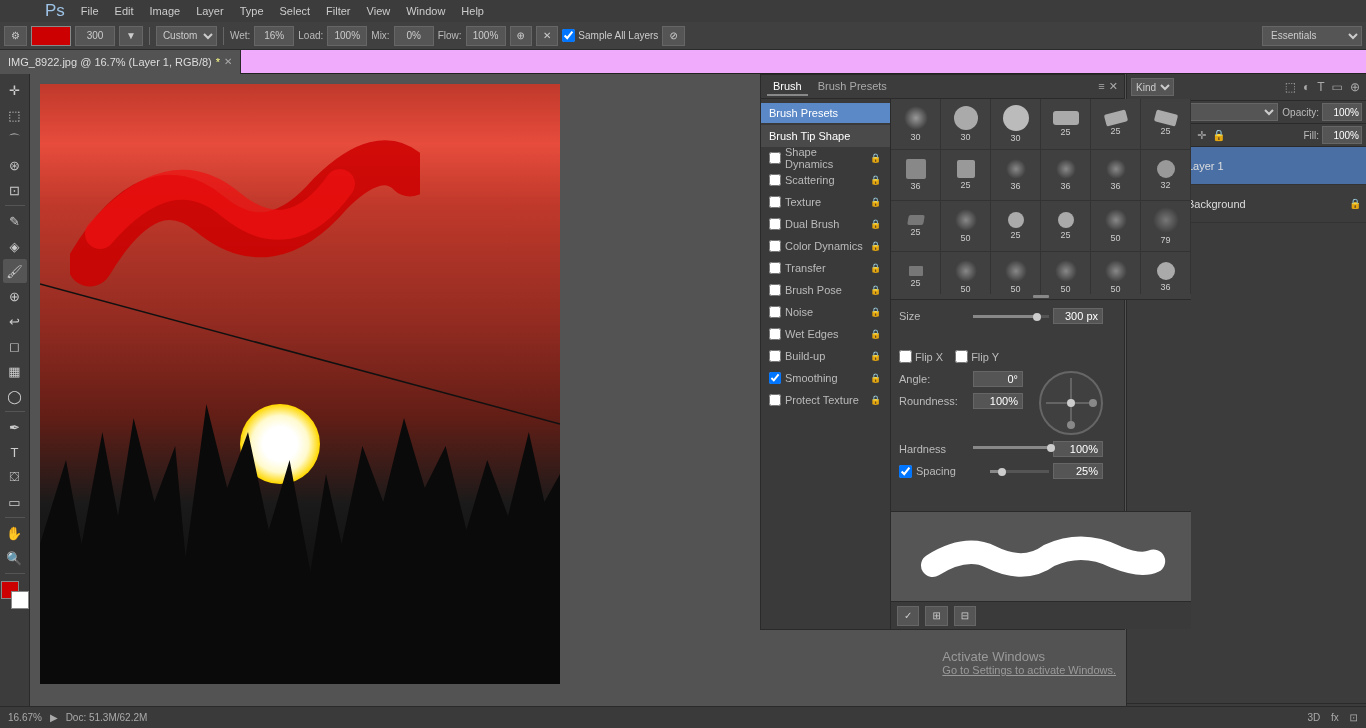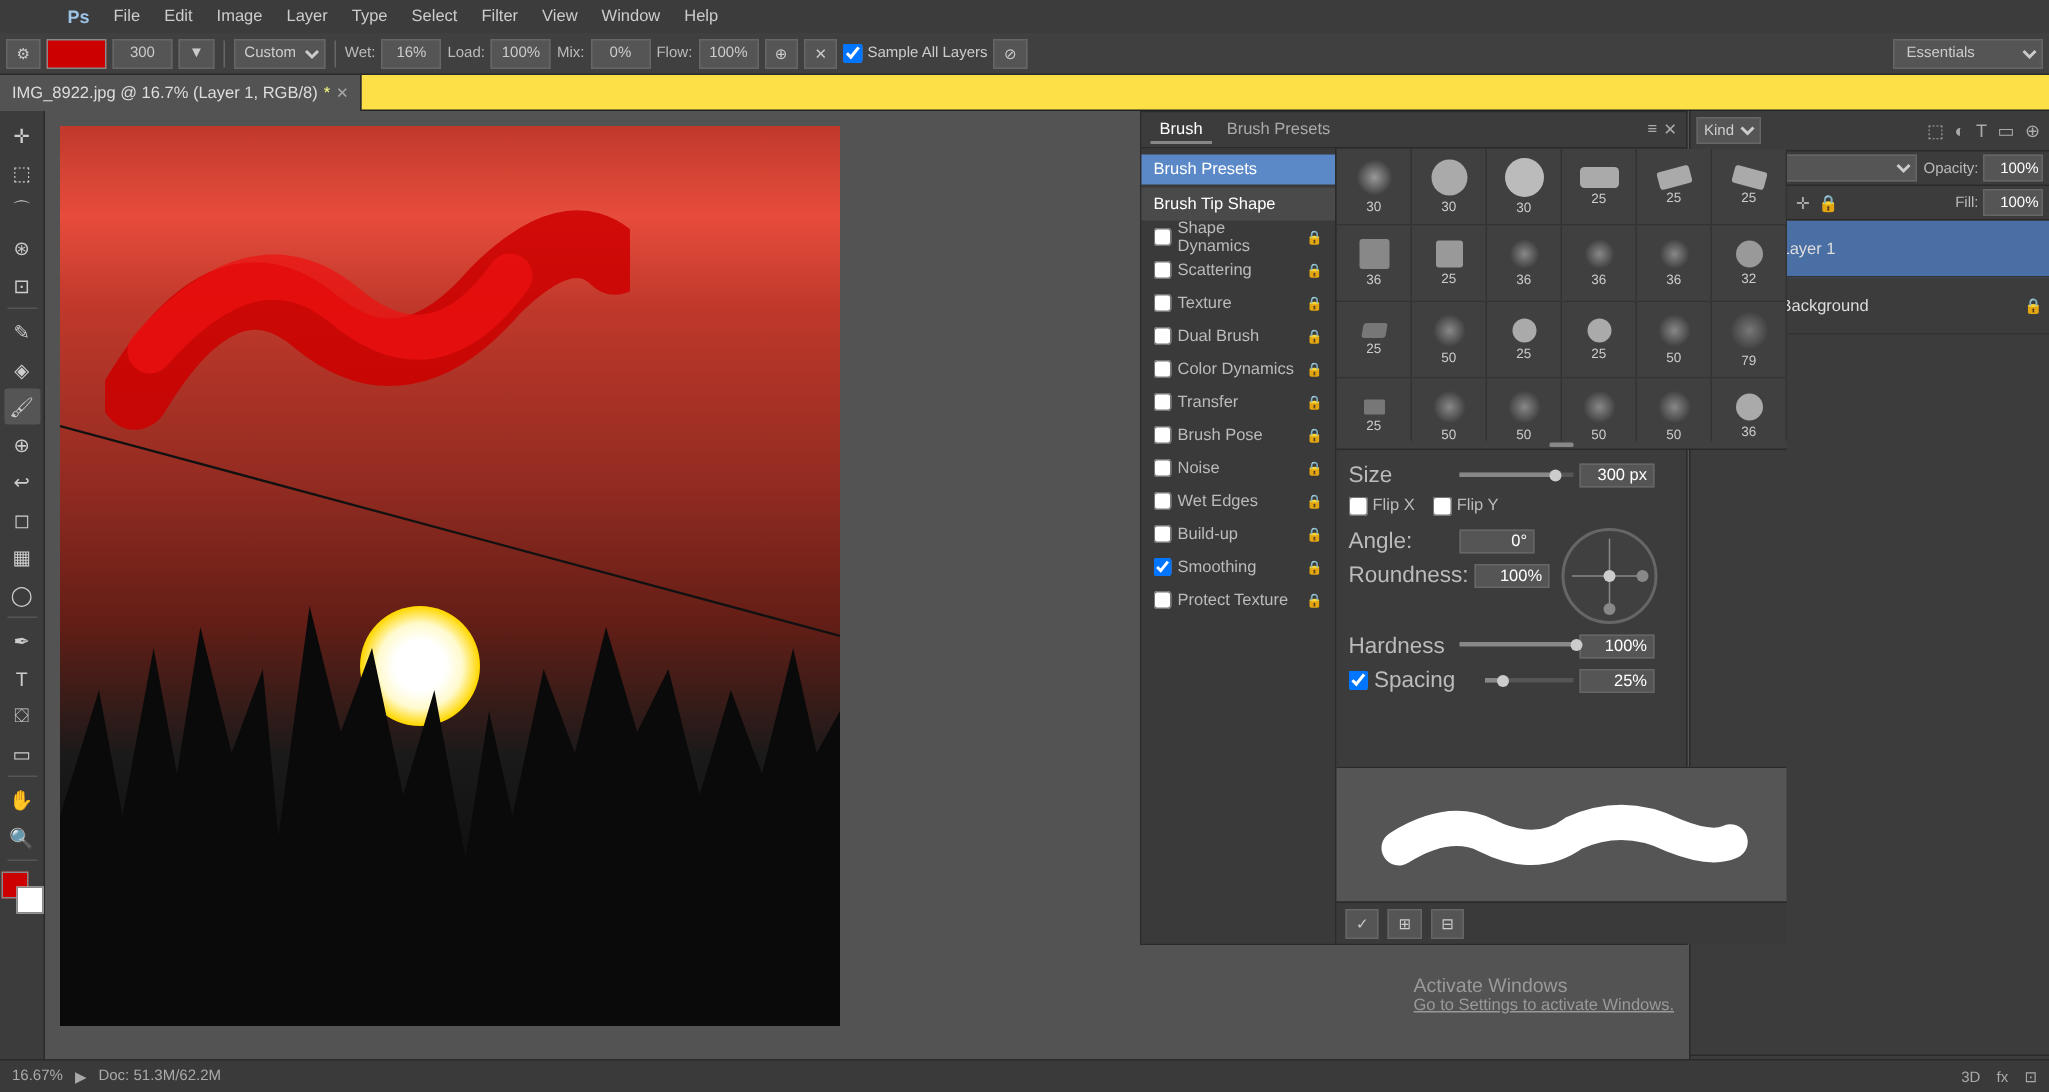--- a/index.html
+++ b/index.html
@@ -21,22 +21,22 @@
       display: flex;
       align-items: center;
       padding: 0 8px;
       gap: 4px;
       position: absolute;
       top: 0; left: 0; right: 0;
       z-index: 100;
     }
     .ps-logo {
       color: #9dc3e6;
-      font-weight: bold;
-      font-size: 12px;
+      font-weight: normal;
+      font-size: 17px;
       margin-right: 6px;
       padding-left: 37px;
     }
     .menu-item {
       color: #ccc;
       font-size: 11px;
       padding: 2px 6px;
       cursor: pointer;
     }
 
@@ -101,21 +101,21 @@
       border: 1px solid #666;
       color: #ccc;
       font-size: 10px;
       height: 20px;
       padding: 0 4px;
       min-width: 100px;
     }
 
     
     #tab-bar {
-      background: #fde047;
+      background: #f0abfc;
       height: 24px;
       display: flex;
       align-items: center;
       position: absolute;
       top: 50px; left: 0; right: 0;
       z-index: 98;
       border-bottom: 1px solid #222;
     }
     .file-tab {
       background: #535353;
@@ -379,21 +379,21 @@
       overflow-y: auto;
     }
     .prop-row {
       display: flex;
       align-items: center;
       margin-bottom: 6px;
       gap: 4px;
     }
     .prop-label {
       color: #bbb;
-      font-size: 15px;
+      font-size: 11px;
       min-width: 70px;
     }
     .prop-value {
       background: #555;
       border: 1px solid #666;
       color: #fff;
       font-size: 11px;
       padding: 1px 4px;
       min-width: 50px;
       text-align: right;
@@ -402,21 +402,23 @@
     
     .flip-row {
       display: flex;
       gap: 12px;
       margin-bottom: 8px;
       font-size: 11px;
       color: #bbb;
     }
     .flip-row label {
       display: flex;
+      align-items: center;
       gap: 3px;
+      margin-top: 20px;
     }
 
     
     .angle-control {
       width: 64px;
       height: 64px;
       border-radius: 50%;
       border: 2px solid #666;
       background: #404040;
       position: relative;

